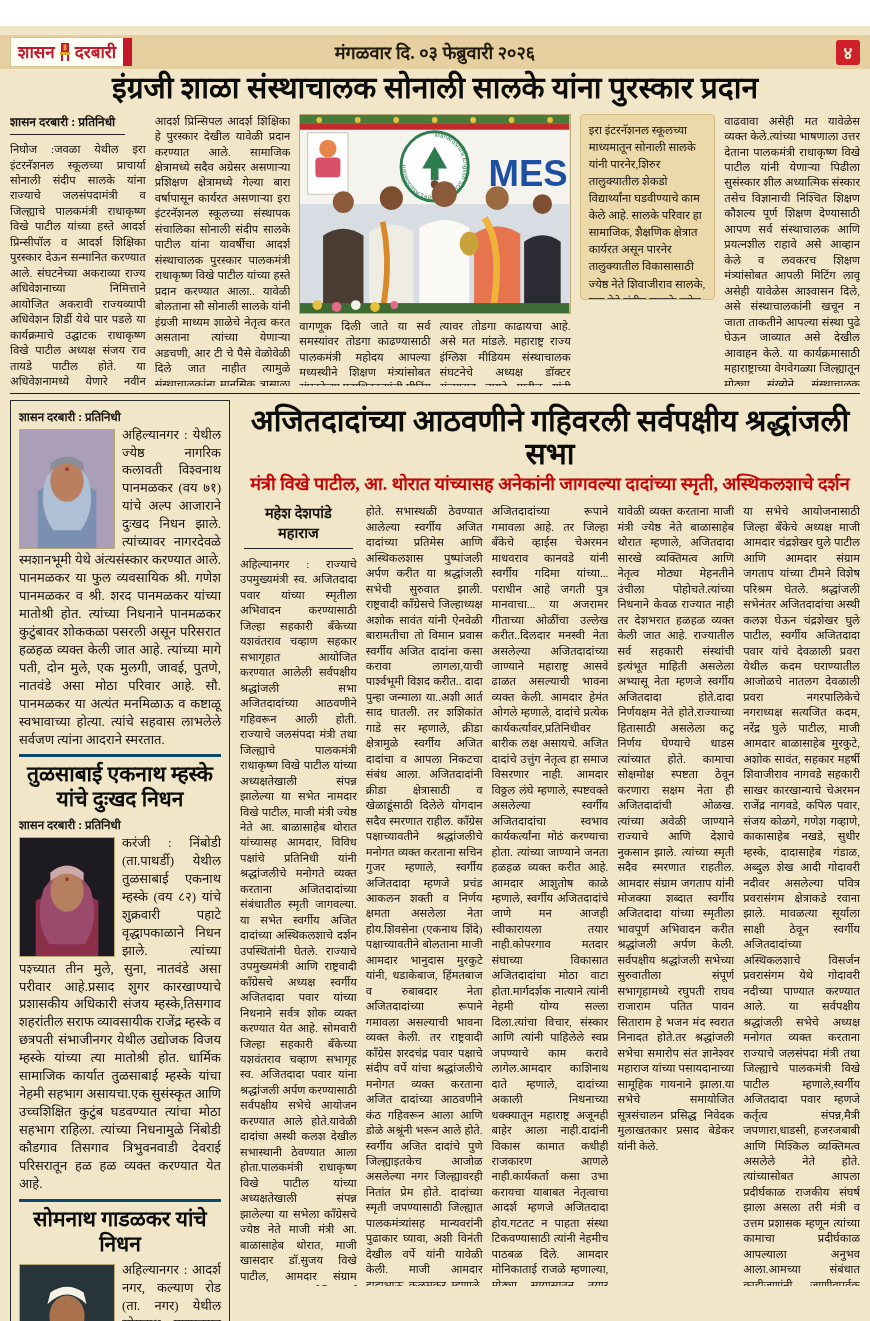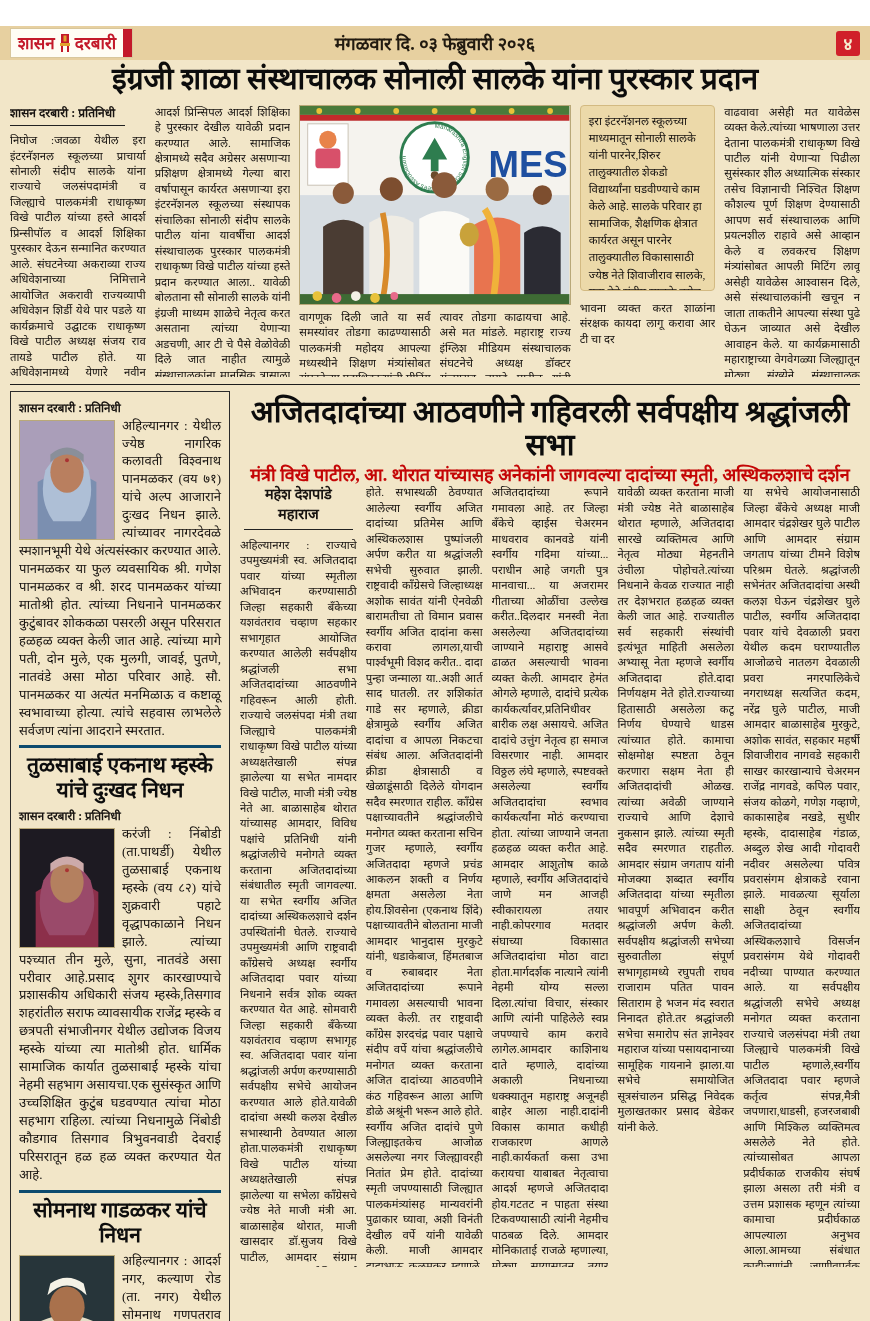--- a/index.html
+++ b/index.html
@@ -3,21 +3,21 @@
 <meta charset="utf-8">
 <style>
   html,body{margin:0;padding:0;background:#888;}
   .page{
     width:870px;height:1321px;margin:0 auto;position:relative;
     background:#f2e6c8;font-family:"Liberation Serif",serif;color:#171310;
     overflow:hidden;box-sizing:border-box;
   }
   .topstrip{height:26px;background:#ffffff;}
   
-  .hdrbar{height:34px;background:#e7d0a0;display:flex;align-items:center;padding:0 10px;position:relative;}
+  .hdrbar{height:34px;background:#e7d0a0;display:flex;align-items:center;padding:0 10px;position:relative;margin-top:9px;}
   .masthead{display:flex;align-items:center;background:#fffdf4;border:1px solid #d8c79c;padding:1px 0 1px 7px;height:26px;}
   .masthead .mh-txt{color:#c3192a;font-weight:bold;font-size:17px;line-height:1;}
   .mh-chair{width:14px;height:20px;margin:0 3px;}
   .mh-redbar{width:9px;height:28px;background:#c3192a;margin-left:7px;}
   .hdr-date{position:absolute;left:0;right:0;text-align:center;font-size:18px;font-weight:bold;color:#211a10;}
   .pagenum{margin-left:auto;background:#d0202a;color:#f6ecd0;min-width:24px;height:25px;display:flex;align-items:center;justify-content:center;font-size:17px;font-weight:bold;border-radius:3px;z-index:2;}
   
   .a1{padding:2px 10px 0 10px;}
   .a1-headline{font-size:30px;font-weight:bold;text-align:center;line-height:1.12;color:#0c0c0c;}
   .a1-subhead{font-size:23px;font-weight:bold;text-align:center;color:#c40606;margin-top:3px;line-height:1.1;}
@@ -41,21 +41,21 @@
   .ob + .ob{border-top:3px solid #0c4a6e;padding-top:3px;}
   .ob-head{font-size:21px;font-weight:bold;text-align:center;line-height:1.18;margin:2px 0 5px 0;color:#0d0d0d;}
   .ob-by{font-weight:bold;font-size:11.6px;margin-bottom:2px;}
   .ob-body{font-size:13px;line-height:1.38;text-align:justify;}
   .portrait{float:left;width:96px;height:120px;margin:3px 7px 2px 0;border:1px solid #b9a878;box-sizing:border-box;}
   .portrait svg{display:block;width:100%;height:100%;}
   
   .a2{flex:1;min-width:0;}
   .a2-headline{font-size:30px;font-weight:bold;text-align:center;line-height:1.1;color:#0c0c0c;margin-top:4px;}
   .a2-subhead{font-size:18px;font-weight:bold;text-align:center;color:#c40606;margin-top:4px;line-height:1.15;}
-  .a2-cols{display:flex;gap:9px;height:782px;overflow:hidden;}
+  .a2-cols{display:flex;gap:9px;margin-top:10px;height:782px;overflow:hidden;}
   .a2-col{flex:1 1 0;font-size:11.3px;line-height:1.37;text-align:justify;overflow:hidden;}
   .a2-byline{font-weight:bold;font-size:14.5px;text-align:center;border-bottom:1.3px solid #222;padding-bottom:4px;margin:0 4px 8px 4px;}
 </style>
 </head>
 <body>
 
 <div class="page">
 
   <div class="topstrip"></div>
 
@@ -141,21 +141,20 @@
           </svg>
         </div>
         <div class="a1-midtext">
           <div class="colT">वागणूक दिली जाते या सर्व समस्यांवर तोडगा काढण्यासाठी पालकमंत्री महोदय आपल्या मध्यस्थीने शिक्षण मंत्र्यांसोबत संघटनेच्या पदाधिकाऱ्यांची मीटिंग लावून त्यांच्यापर्यंत अडचणी नेऊन</div>
           <div class="colT">त्यावर तोडगा काढायचा आहे. असे मत मांडले. महाराष्ट्र राज्य इंग्लिश मीडियम संस्थाचालक संघटनेचे अध्यक्ष डॉक्टर संजयराव तायडे पाटील यांनी देखील यावेळी बोलताना संस्थाचालकाच्या</div>
         </div>
       </div>
 
       <div class="a1-c5">
         <div class="hlbox">इरा इंटरनॅशनल स्कूलच्या माध्यमातून सोनाली सालके यांनी पारनेर,शिरुर तालुक्यातील शेकडो विद्यार्थ्यांना घडवीण्याचे काम केले आहे. सालके परिवार हा सामाजिक, शैक्षणिक क्षेत्रात कार्यरत असून पारनेर तालुक्यातील विकासासाठी ज्येष्ठ नेते शिवाजीराव सालके, युवा नेते संदीप सालके तसेच प्राचार्या सोनाली सालके यांचे मोठे योगदान असल्याचे प्रतिपादन राज्याचे जलसंपदामंत्री व जिल्ह्याचे पालकमंत्री राधाकृष्ण विखे पाटील यांनी व्यक्त केले आहे.</div>
-        <div class="colT tail">भावना व्यक्त करत शाळांना संरक्षक कायदा लागू करावा आर टी चा दर</div>
       </div>
 
       <div class="a1-c6 colT">वाढवावा असेही मत यावेळेस व्यक्त केले.त्यांच्या भाषणाला उत्तर देताना पालकमंत्री राधाकृष्ण विखे पाटील यांनी येणाऱ्या पिढीला सुसंस्कार शील अध्यात्मिक संस्कार तसेच विज्ञानाची निश्चित शिक्षण कौशल्य पूर्ण शिक्षण देण्यासाठी आपण सर्व संस्थाचालक आणि प्रयत्नशील राहावे असे आव्हान केले व लवकरच शिक्षण मंत्र्यांसोबत आपली मिटिंग लावू असेही यावेळेस आश्वासन दिले, असे संस्थाचालकांनी खचून न जाता ताकतीने आपल्या संस्था पुढे घेऊन जाव्यात असे देखील आवाहन केले. या कार्यक्रमासाठी महाराष्ट्राच्या वेगवेगळ्या जिल्ह्यातून मोठ्या संख्येने संस्थाचालक शिक्षक या ठिकाणी उपस्थित होते. या कार्यक्रमाच्या यशस्वीतेसाठी सर्व संघटनेच्या पदाधिकाऱ्यांनी मेहनत घेतली.</div>
     </div>
   </div>
 
   <hr class="bigrule">
 
   <div class="bottom">
 

